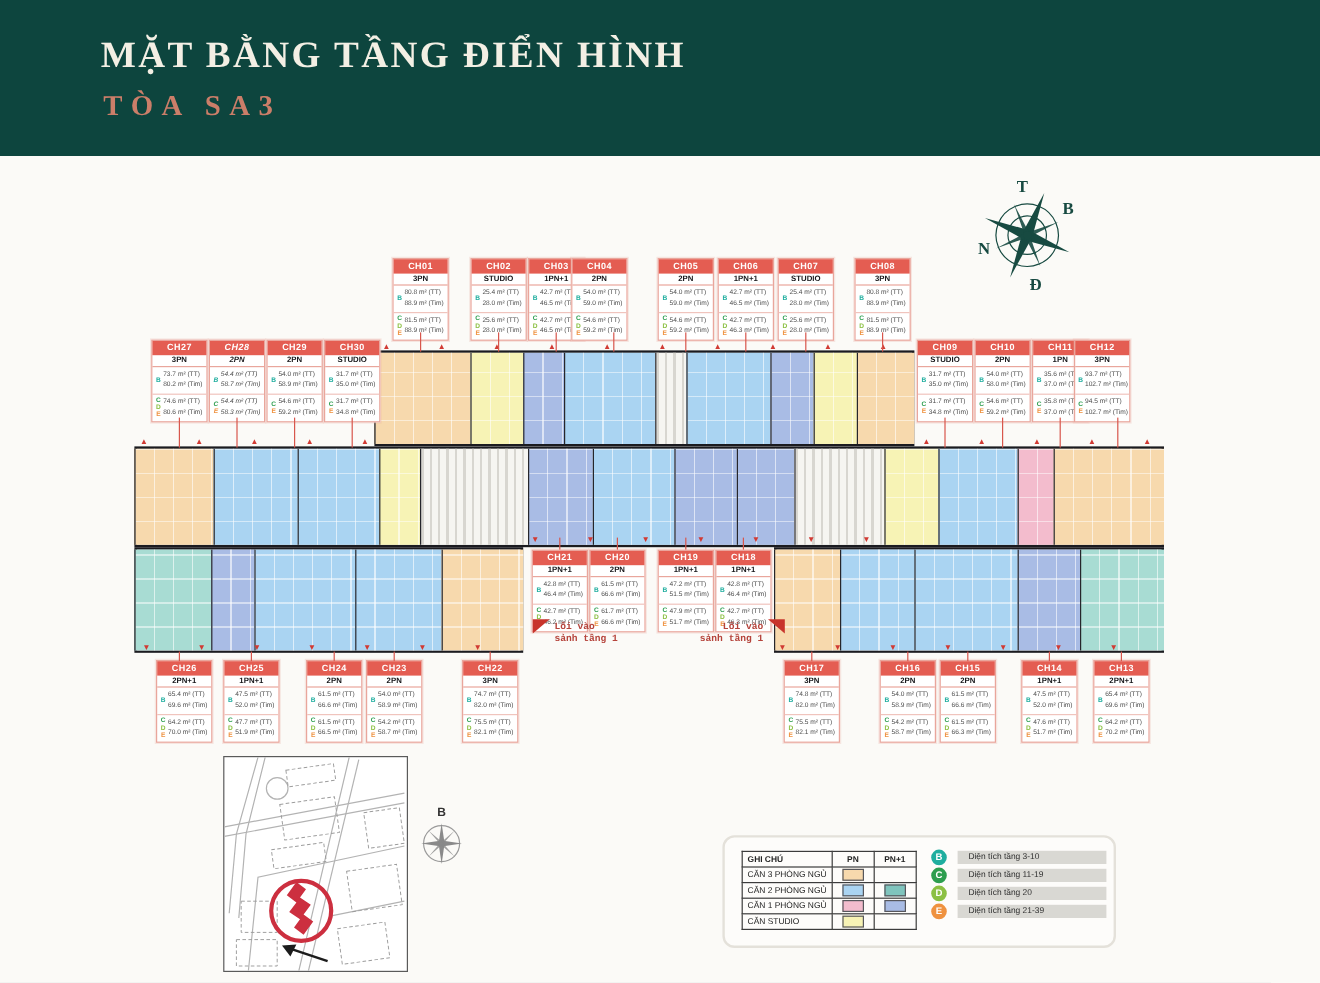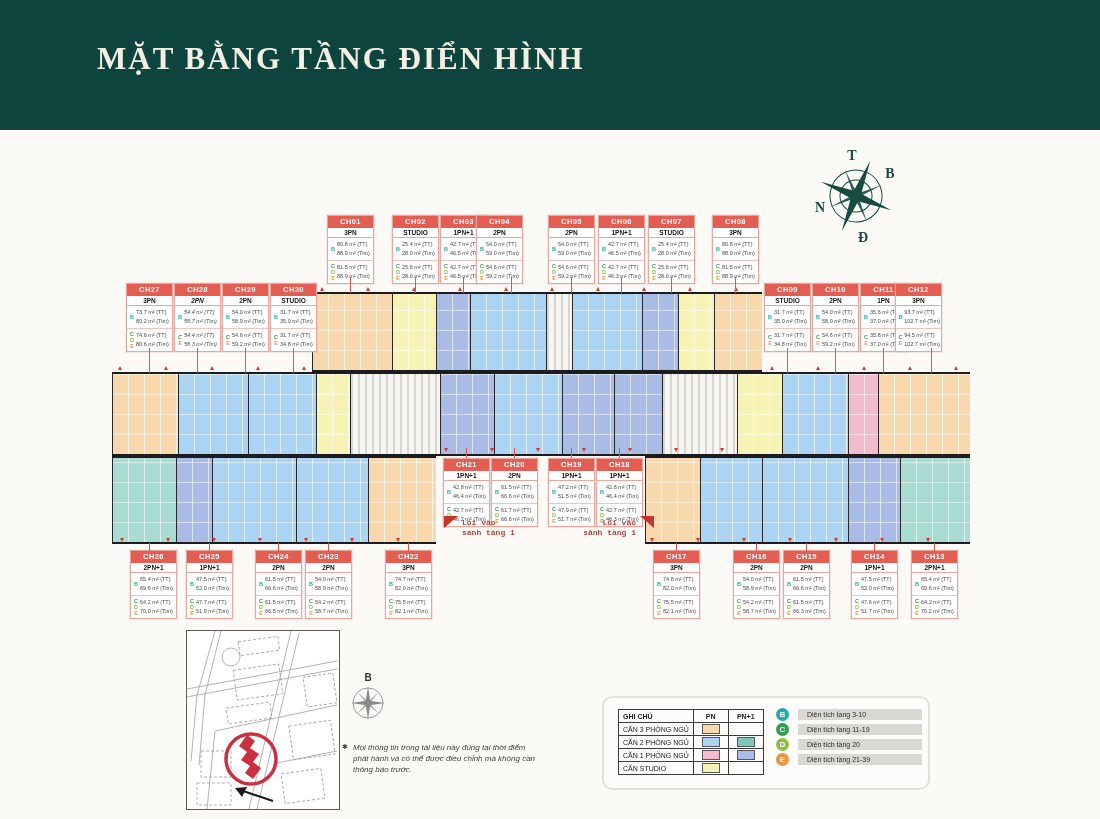--- a/index.html
+++ b/index.html
@@ -1,20 +1,20 @@
 <!DOCTYPE html>
 <html><head>
 <meta charset="utf-8">
 <style>
   html,body{margin:0;padding:0;background:#e8e8e8;}
   .canvas{position:relative;width:1100px;height:819px;background:#fbfaf7;overflow:hidden;
           font-family:"Liberation Sans",sans-serif;}
   
   .hdr{position:absolute;left:0;top:0;width:1100px;height:130px;background:#0d453e;}
-  .hdr h1{margin:13px;position:absolute;left:84px;top:28px;font-family:"Liberation Serif",serif;
+  .hdr h1{margin:0;position:absolute;left:84px;top:28px;font-family:"Liberation Serif",serif;
           font-size:31px;font-weight:700;letter-spacing:2px;color:#f3efe4;}
   .hdr .sub{position:absolute;left:86px;top:76px;font-family:"Liberation Serif",serif;
           font-size:24px;font-weight:700;letter-spacing:7px;color:#cb7e69;}
   
   .band{position:absolute;border:2px solid #1b1b20;box-sizing:border-box;background:#f4f3ef;}
   .blk{position:absolute;top:0;height:100%;box-sizing:border-box;border-left:1px solid #26262b;
        background-image:
          repeating-linear-gradient(90deg,transparent 0 15px,rgba(255,255,255,.6) 15px 16px),
          repeating-linear-gradient(0deg,transparent 0 19px,rgba(255,255,255,.5) 19px 20px);}
   .blk.core{background-color:#f6f5f1;background-image:
@@ -65,20 +65,21 @@
   .fpill{position:absolute;left:22px;top:1px;width:124px;height:11px;background:#d9d8d3;
         font-size:7px;color:#2e2e2e;line-height:11px;padding-left:9px;box-sizing:border-box;}
 </style>
 </head>
 <body>
 
 <div class="canvas">
 
   <div class="hdr">
     <h1>MẶT BẰNG TẦNG ĐIỂN HÌNH</h1>
+    <div class="sub">TÒA SA3</div>
   </div>
 
   <svg style="position:absolute;left:808px;top:146px;" width="96" height="100" viewBox="0 0 96 100">
     <g transform="rotate(22 48 50)" stroke="#174a41" fill="none">
       <circle cx="48" cy="50" r="26" stroke-width="1"></circle>
       <circle cx="48" cy="50" r="16" stroke-width="1"></circle>
       <g fill="#174a41" stroke="none">
         <path d="M48 12 L52.5 50 L48 57 L43.5 50 Z"></path>
         <path d="M86 50 L48 54.5 L41 50 L48 45.5 Z"></path>
         <path d="M48 88 L43.5 50 L48 43 L52.5 50 Z"></path>
@@ -985,21 +986,20 @@
         <path d="M3 20 L20 17.5 L23.5 20 L20 22.5 Z"></path>
         <path d="M31 9 L21.5 20 L20 18.5 L18.5 20 Z" opacity=".8"></path>
         <path d="M31 31 L20 21.5 L21.5 20 L20 18.5 Z" opacity=".8"></path>
         <path d="M9 31 L18.5 20 L20 21.5 L21.5 20 Z" opacity=".8"></path>
         <path d="M9 9 L20 18.5 L18.5 20 L20 21.5 Z" opacity=".8"></path>
       </g>
     </svg>
   </div>
 
   <div class="notes">
-    <p><span class="b">✱</span><span>Mọi thông tin trong tài liệu này đúng tại thời điểm phát hành và có thể được điều chỉnh mà không cần thông báo trước.</span></p>
   </div>
 
   <div class="legend">
     <table class="ltable">
       <tbody id="ltbody">
           <tr>
             <th class="">GHI CHÚ</th>
             <th class="cc">PN</th>
             <th class="cc">PN+1</th>
           </tr>

